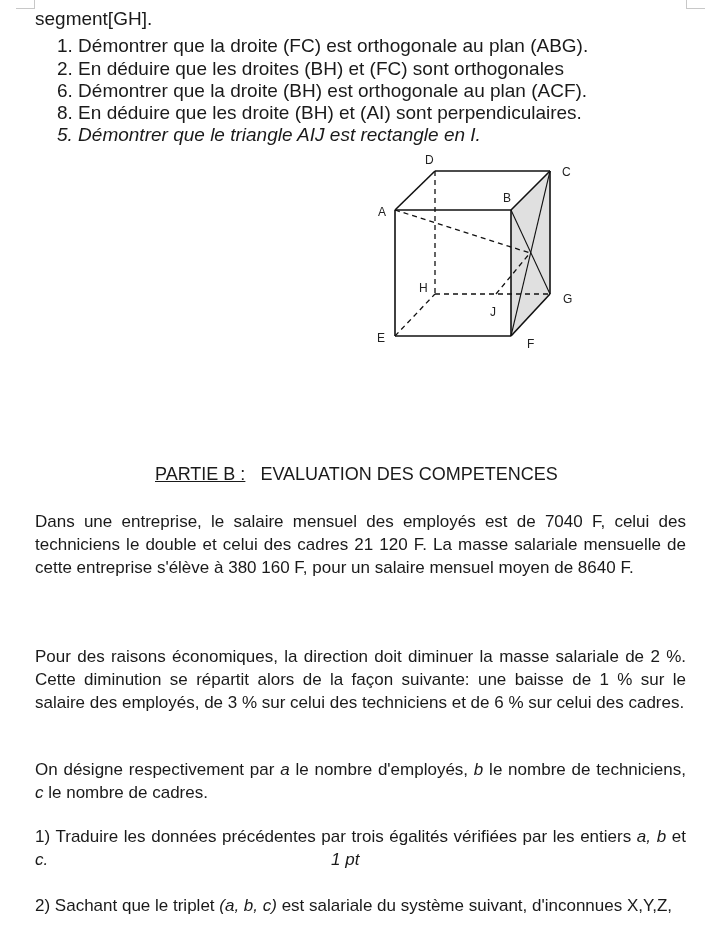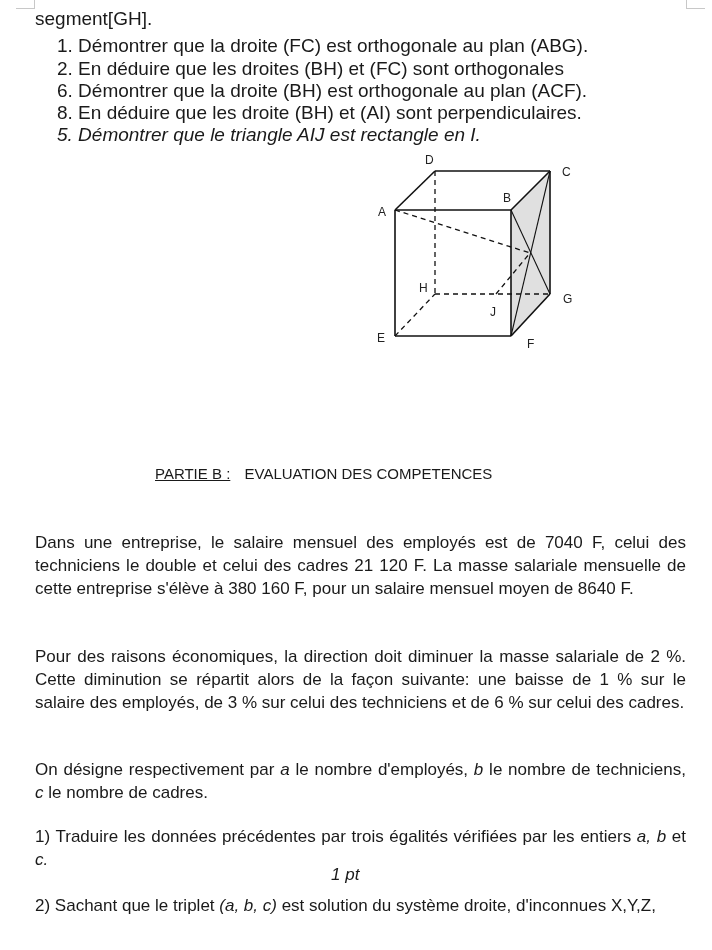--- a/index.html
+++ b/index.html
@@ -12,30 +12,30 @@
   .corner-right { left: 686px; border-left-width: 1px; border-bottom-width: 1px; }
 
   .line { position: absolute; font-size: 19px; line-height: 22px; white-space: nowrap; }
   .intro { left: 35px; top: 8px; }
   .q { left: 57px; text-align: right; }
   .q1 { top: 35px; } .q2 { top: 58px; } .q3 { top: 80px; } .q4 { top: 102px; } .q5 { top: 124px; font-style: italic; }
 
   svg.figure { position: absolute; left: 360px; top: 145px; }
   .lbl { font-family: "Liberation Sans", sans-serif; font-size: 12px; fill: #222; }
 
-  .heading { position: absolute; left: 155px; top: 463px; font-size: 15px; line-height: 22px; white-space: nowrap; font-weight: 500; }
+  .heading { position: absolute; left: 155px; top: 463px; font-size: 18px; line-height: 22px; white-space: nowrap; font-weight: 500; }
   .heading .part { text-decoration: underline; margin-right: 10px; }
 
   .para { position: absolute; left: 35px; width: 651px; font-size: 17px; line-height: 23px; text-align: justify; }
-  .p1 { top: 531px; }
+  .p1 { top: 510px; }
   .p2 { top: 645px; }
   .p3 { top: 758px; }
   .p4 { top: 825px; }
   .p5 { top: 894px; }
-  .p4 .pts { position: absolute; left: 296px; top: 23px; font-style: italic; margin-top: 15px; }
+  .p4 .pts { position: absolute; left: 296px; top: 23px; font-style: italic; }
   em { font-style: italic; }
 </style>
 </head>
 <body>
 
 <div class="corner corner-left"></div>
 <div class="corner corner-right"></div>
 
 <div class="line intro">segment[GH].</div>
 <div class="line q q1">1. Démontrer que la droite (FC) est orthogonale au plan (ABG).</div>
@@ -86,13 +86,13 @@
   <span>EVALUATION DES COMPETENCES</span>
 </div>
 
 <div class="para p1">Dans une entreprise, le salaire mensuel des employés est de 7040 F, celui des techniciens le double et celui des cadres 21 120 F. La masse salariale mensuelle de cette entreprise s'élève à 380 160 F, pour un salaire mensuel moyen de 8640 F.</div>
 <div class="para p2">Pour des raisons économiques, la direction doit diminuer la masse salariale de 2 %. Cette diminution se répartit alors de la façon suivante: une baisse de 1 % sur le salaire des employés, de 3 % sur celui des techniciens et de 6  % sur celui des cadres.</div>
 
 <div class="para p3"><span>On désigne respectivement par </span><em>a</em><span> le nombre d'employés, </span><em>b</em><span> le nombre de techniciens, </span><em>c</em><span> le nombre de cadres.</span></div>
 
 <div class="para p4"><span>1) Traduire les données précédentes par trois égalités vérifiées par les entiers </span><em>a, b</em><span> et </span><em>c.</em><span class="pts">1 pt</span></div>
 
-<div class="para p5"><span>2) Sachant que le triplet </span><em>(a, b, c)</em><span> est solution du système droite, d'inconnues X,Y,Z,</span></div>
+<div class="para p5"><span>2) Sachant que le triplet </span><em>(a, b, c)</em><span> est salariale du système suivant, d'inconnues X,Y,Z,</span></div>
 
 </body></html>

